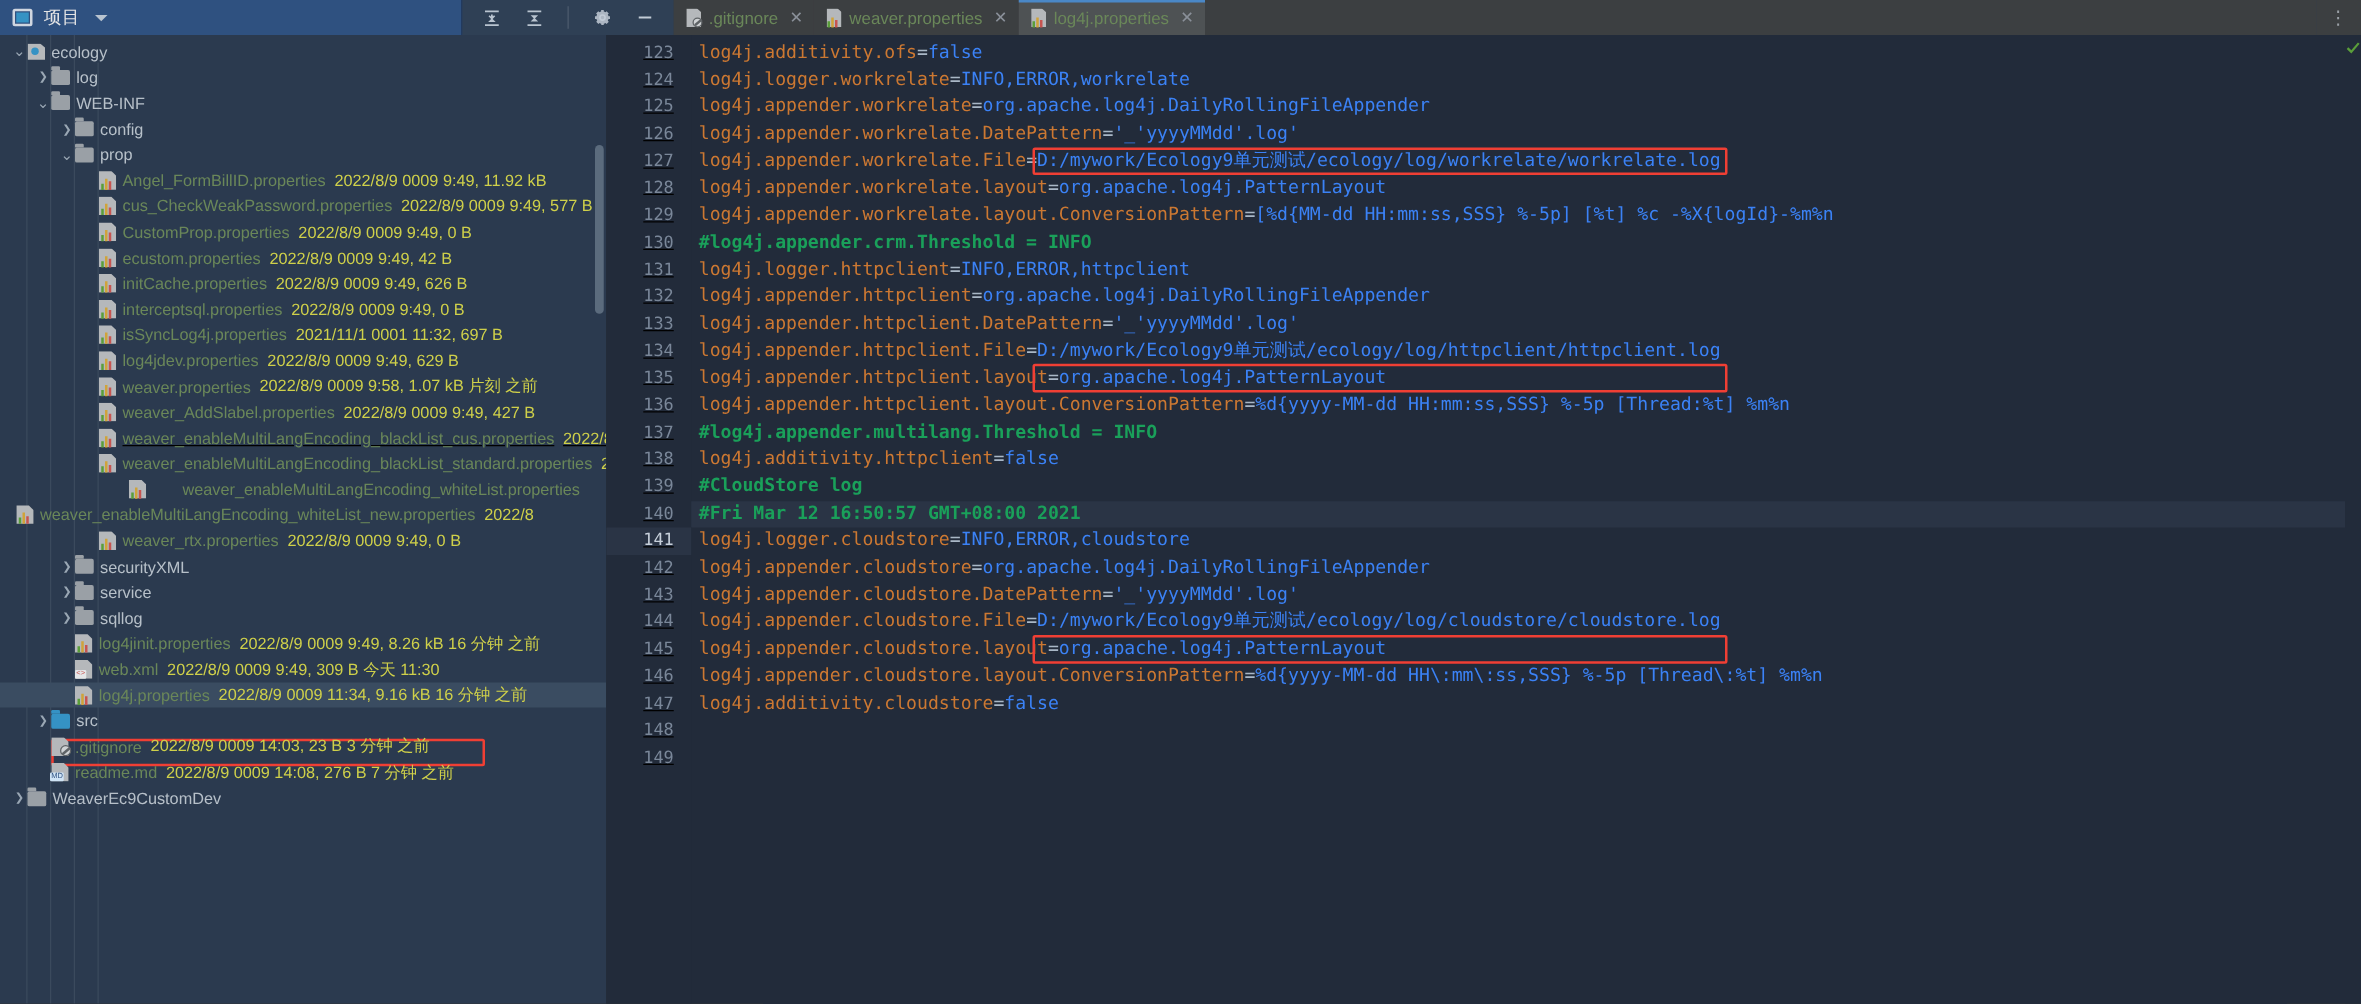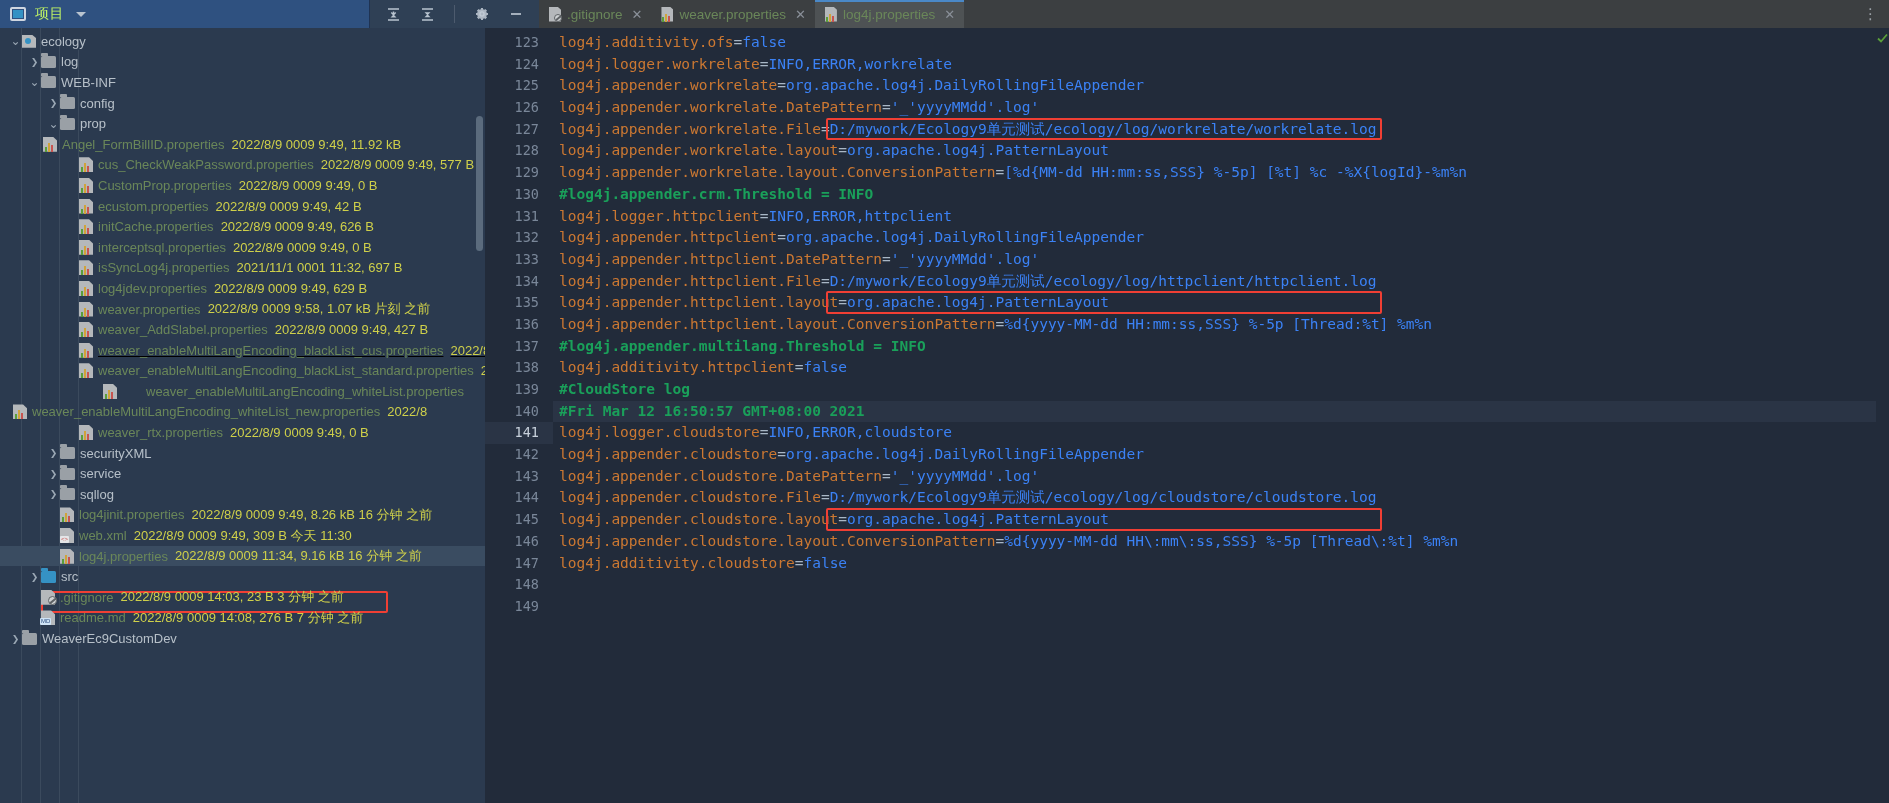--- a/index.html
+++ b/index.html
@@ -12,21 +12,21 @@
   .app { display: flex; flex-direction: column; width: 1889px; height: 803px; background:#3c3f41; }
 
   
   .topbar { display:flex; height:28px; flex:0 0 28px; background:#2f4055; }
   .proj-header {
     width: 370px; flex:0 0 370px; display:flex; align-items:center; gap:9px;
     padding-left: 10px; background:#2f5180; border-right:1px solid #1f3353;
   }
   .proj-icon { width:16px; height:14px; border:2px solid #cfd6e0; border-radius:2px; position:relative; background:#2f5180;}
   .proj-icon::after{content:"";position:absolute;left:1px;top:1px;right:1px;bottom:1px;background:#3592c4;}
-  .proj-title { color:#bef264; font-size:14px; letter-spacing:.5px; }
+  .proj-title { color:#e5e5e5; font-size:14px; letter-spacing:.5px; }
   .caret-down { width:0;height:0;border-left:5px solid transparent;border-right:5px solid transparent;border-top:5px solid #b9c4d0; margin-left:3px;}
 
   .topbar-tools { display:flex; align-items:center; gap:16px; padding:0 14px; background:#2f4055; }
   .tool-btn { width:18px;height:18px;display:flex;align-items:center;justify-content:center;cursor:default;}
   .sep-v { width:1px;height:18px;background:#4d5b6e;margin:0 2px; }
 
   
   .tabs { display:flex; align-items:stretch; background:#3c3f41; flex:1 1 auto; }
   .tab {
     display:flex; align-items:center; gap:6px; padding:0 9px 0 10px;
@@ -91,21 +91,21 @@
   .fi.gitig .no::after{content:"";position:absolute;left:0.3px;top:3px;width:7.5px;height:1.6px;background:#5f6366;transform:rotate(-40deg);}
   .nm { color:#b7c0c9; }
   .nm.green { color:#6a8759; }
   .meta { color:#cfd04a; margin-left:7px; }
   .guide { position:absolute; top:0; bottom:0; width:1px; background:#3b4a5d; }
   .tree-scroll { position:absolute; right:2px; top:88px; width:7px; height:135px; background:#5b6b7d; border-radius:4px; }
   .redbox { position:absolute; border:2px solid #f03f34; border-radius:2px; pointer-events:none; }
 
   
   .editor { flex:1 1 auto; background:#222b3a; position:relative; display:flex; min-width:0; overflow:hidden; }
-  .gutter { width:68px; flex:0 0 68px; background:#222b3a; padding-top:4px; }
+  .gutter { width:68px; flex:0 0 68px; background:#222b3a; padding-top:4px;text-decoration:underline; }
   .gline { height:21.7px; line-height:21.7px; text-align:right; padding-right:14px;
            font-family:"DejaVu Sans Mono","Liberation Mono",monospace; font-size:13.5px; color:#7a8799; }
   .gline.cur { color:#c7d0db; background:#2a3445; }
   .code { flex:1 1 auto; padding-top:4px; position:relative; min-width:0; }
   .cline { height:21.7px; line-height:21.7px; font-family:"DejaVu Sans Mono","Liberation Mono",monospace;
            font-size:14.5px; white-space:pre; padding-left:6px; }
   .cline.cur { background:#2a3445; }
   .k { color:#cc7832; }
   .op { color:#a9b7c6; }
   .v { color:#3b82f6; }
@@ -230,21 +230,21 @@
         <div class="row" style="padding-left: 47px;">
           <span class="arrow">❯</span>
           <span class="fold"></span>
           <span class="nm">config</span>
         </div>
         <div class="row" style="padding-left: 47px;">
           <span class="arrow" style="font-size: 12px; line-height: 8px;">⌄</span>
           <span class="fold"></span>
           <span class="nm">prop</span>
         </div>
-        <div class="row" style="padding-left: 30px;">
+        <div class="row" style="padding-left: 66px;">
           <span class="arrow none"></span>
           <span class="fi">
             <span class="pg"></span>
             <span class="bars">
               <i class="b1"></i>
               <i class="b2"></i>
               <i class="b3"></i>
             </span>
           </span>
           <span class="nm green">Angel_FormBillID.properties</span>

